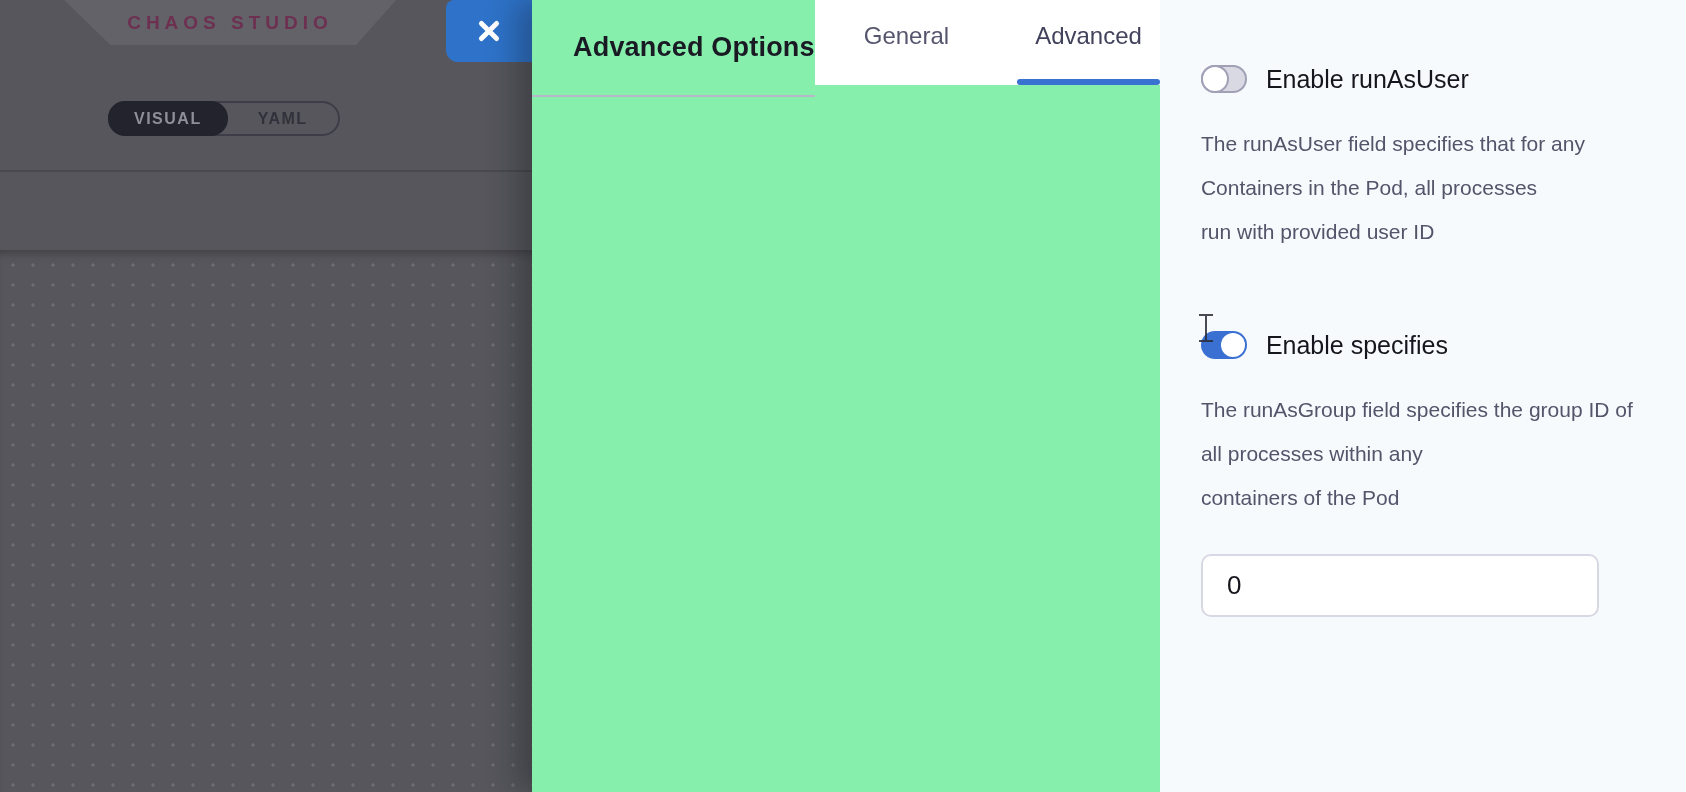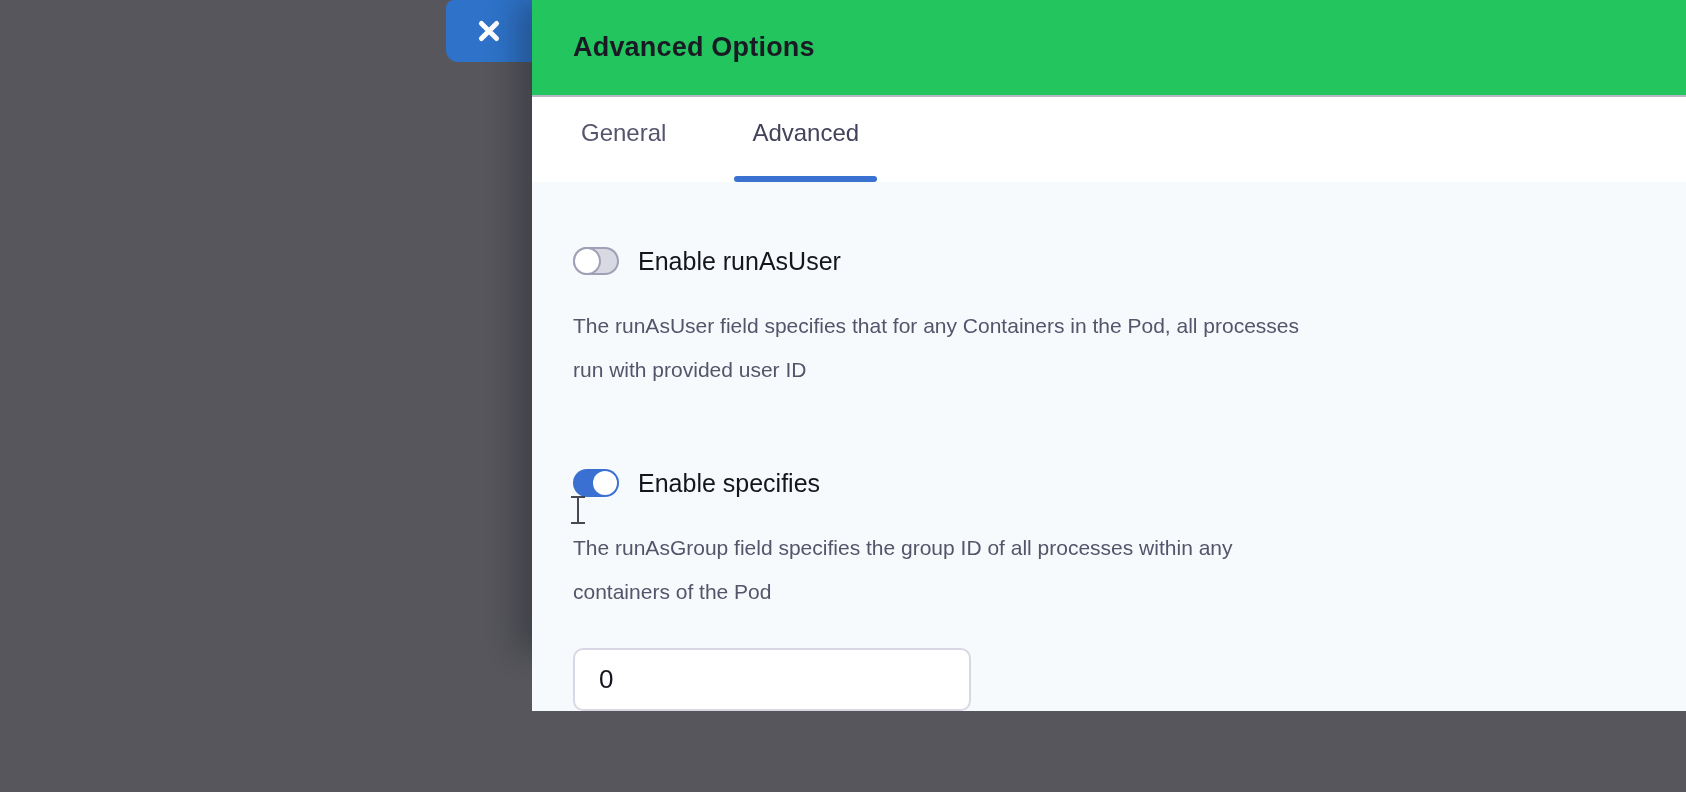--- a/index.html
+++ b/index.html
@@ -26,23 +26,23 @@
     background-image:radial-gradient(circle,#6c6c74 1.5px,transparent 1.7px);
     background-size:20px 20px; background-position:3px 5px;
     box-shadow:inset 0 9px 10px -6px rgba(0,0,0,0.28); }
 
   
   .close-btn { position:absolute; left:446px; top:0; width:86px; height:62px;
     background:#2e73c9; border:none; border-radius:8px 0 0 12px; cursor:pointer;
     display:flex; align-items:center; justify-content:center; }
 
   
-  .panel { position:absolute; left:532px; top:0; width:1154px; height:652px;
-    background:#22c55e; box-shadow:-16px 0 28px rgba(15,15,25,0.30);
-    display:flex; flex-direction:column; }
+  .panel { position:absolute; left:532px; top:0; width:1154px; height:792px;
+    background:#86efac; box-shadow:-16px 0 28px rgba(15,15,25,0.30);
+    display:flex; }
   .panel-header { height:97px; border-bottom:2px solid #b7b7c7;
     display:flex; align-items:center; padding-left:41px; flex:0 0 auto; }
   .panel-header h1 { font-size:27px; font-weight:600; color:#1a1a24; letter-spacing:0.2px; }
   .tabs { height:85px; padding:22px 0 0 31px; display:flex; gap:50px; flex:0 0 auto; background:#fff; }
   .tab { font-size:24px; color:#55556e; padding:0 18px; height:63px; display:flex;
     align-items:flex-start; position:relative; cursor:pointer; }
   .tab.active { color:#42425c; }
   .tab.active::after { content:""; position:absolute; left:0; right:0; bottom:0;
     height:6px; border-radius:4px; background:#3a72d2; }
   .panel-content { flex:1; background:#f7fafd; padding:65px 48px 0 41px; position:relative; }
@@ -71,20 +71,35 @@
   .ibeam { position:absolute; left:39px; top:314px; width:14px; height:28px; opacity:0.85; }
   .ibeam::before { content:""; position:absolute; left:6px; top:0; width:2px; height:28px; background:#2b2b36; }
   .ibeam::after { content:""; position:absolute; left:0; top:0; width:14px; height:2px; background:#2b2b36;
     box-shadow:0 26px 0 #2b2b36; }
 </style>
 </head>
 <body>
 
 <div class="screen">
 
+  <div class="backdrop">
+    <div class="brand-banner">
+      <span>CHAOS STUDIO</span>
+    </div>
+    <div class="seg-control">
+      <div class="seg-visual">
+        <span>VISUAL</span>
+      </div>
+      <div class="seg-yaml">
+        <span>YAML</span>
+      </div>
+    </div>
+    <div class="toolbar-band"></div>
+    <div class="canvas-grid"></div>
+  </div>
 
   <button class="close-btn">
     <svg width="26" height="26" viewBox="0 0 24 24">
       <path d="M5 5 L19 19 M19 5 L5 19" stroke="#ffffff" stroke-width="4.6" stroke-linecap="round" fill="none"></path>
     </svg>
   </button>
 
   <div class="panel">
 
     <div class="panel-header">

